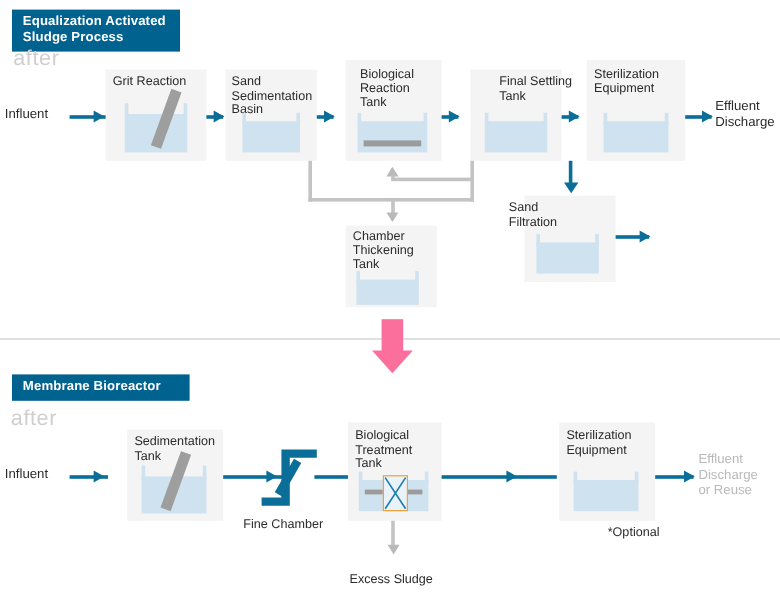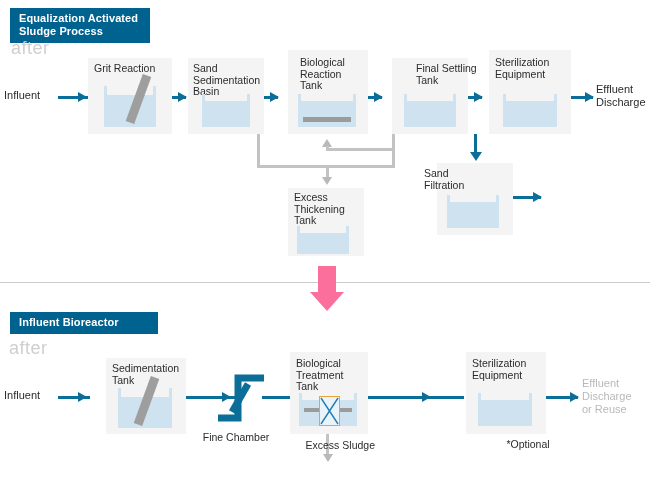--- a/index.html
+++ b/index.html
@@ -154,36 +154,36 @@
 <div class="gvline" style="left:257px;top:134px;height:34px;"></div>
 <div class="ghline" style="left:257px;top:165px;width:138px;"></div>
 <div class="gvline" style="left:392px;top:134px;height:34px;"></div>
 <div class="ghline" style="left:326px;top:148px;width:69px;"></div>
 <div class="gahead-u" style="left:322px;top:139px;"></div>
 <div class="gvline" style="left:325.5px;top:146px;height:4px;"></div>
 <div class="gvline" style="left:325.5px;top:165px;height:14px;"></div>
 <div class="gahead-d" style="left:322px;top:177px;"></div>
 
 <div class="pbox" style="left:288px;top:188px;width:76px;height:68px;"></div>
-<div class="plabel" style="left:294px;top:192px;width:72px;">Excess
+<div class="plabel" style="left:294px;top:192px;width:72px;">Chamber
 Thickening
 Tank</div>
 <div class="tank" style="left:297px;top:226px;width:52px;height:28px;">
   <div class="water" style="height:21px;"></div>
   <div class="wallL" style="height:9px;"></div>
   <div class="wallR" style="height:9px;"></div>
 </div>
 
 <div class="divider" style="top:282px;"></div>
 <div class="bigarrow" style="left:310px;top:266px;width:34px;height:45px;">
   <div class="stem" style="left:8px;top:0;width:18px;height:28px;"></div>
   <div class="head" style="left:0;top:26px;"></div>
 </div>
 
-<div class="badge" style="left:10px;top:312px;width:130px;">Influent Bioreactor</div>
+<div class="badge" style="left:10px;top:312px;width:130px;">Membrane Bioreactor</div>
 
 <div class="ghost" style="left:9px;top:338px;">after</div>
 
 <div class="side-label" style="left:4px;top:389px;">Influent</div>
 <div class="hline" style="left:58px;top:396px;width:32px;"></div>
 <div class="ahead-r" style="left:78px;top:392px;"></div>
 
 <div class="pbox" style="left:106px;top:358px;width:80px;height:76px;"></div>
 <div class="plabel" style="left:112px;top:363px;width:76px;">Sedimentation
 Tank</div>
@@ -216,21 +216,21 @@
 </div>
 <div class="bar" style="left:304px;top:408px;width:48px;height:4px;"></div>
 <div class="membrane" style="left:319px;top:396px;width:19px;height:28px;">
   <svg style="position:absolute;left:0;top:0;width:100%;height:100%;" viewBox="0 0 19 28">
     <path d="M1 1 L18 27 M18 1 L1 27" fill="none" stroke="#1f7fb5" stroke-width="1.4"></path>
   </svg>
 </div>
 
 <div class="gvline" style="left:326px;top:434px;height:22px;"></div>
 <div class="gahead-d" style="left:322.5px;top:454px;"></div>
-<div class="cap" style="left:277px;top:439px;width:98px;text-align:right;">Excess Sludge</div>
+<div class="cap" style="left:277px;top:477px;width:98px;">Excess Sludge</div>
 
 <div class="hline" style="left:368px;top:396px;width:96px;"></div>
 <div class="ahead-r" style="left:422px;top:392px;"></div>
 
 <div class="pbox" style="left:466px;top:352px;width:80px;height:82px;"></div>
 <div class="plabel" style="left:472px;top:358px;width:78px;">Sterilization
 Equipment</div>
 <div class="tank" style="left:478px;top:393px;width:54px;height:33px;">
   <div class="water" style="height:26px;"></div>
   <div class="wallL" style="height:10px;"></div>

